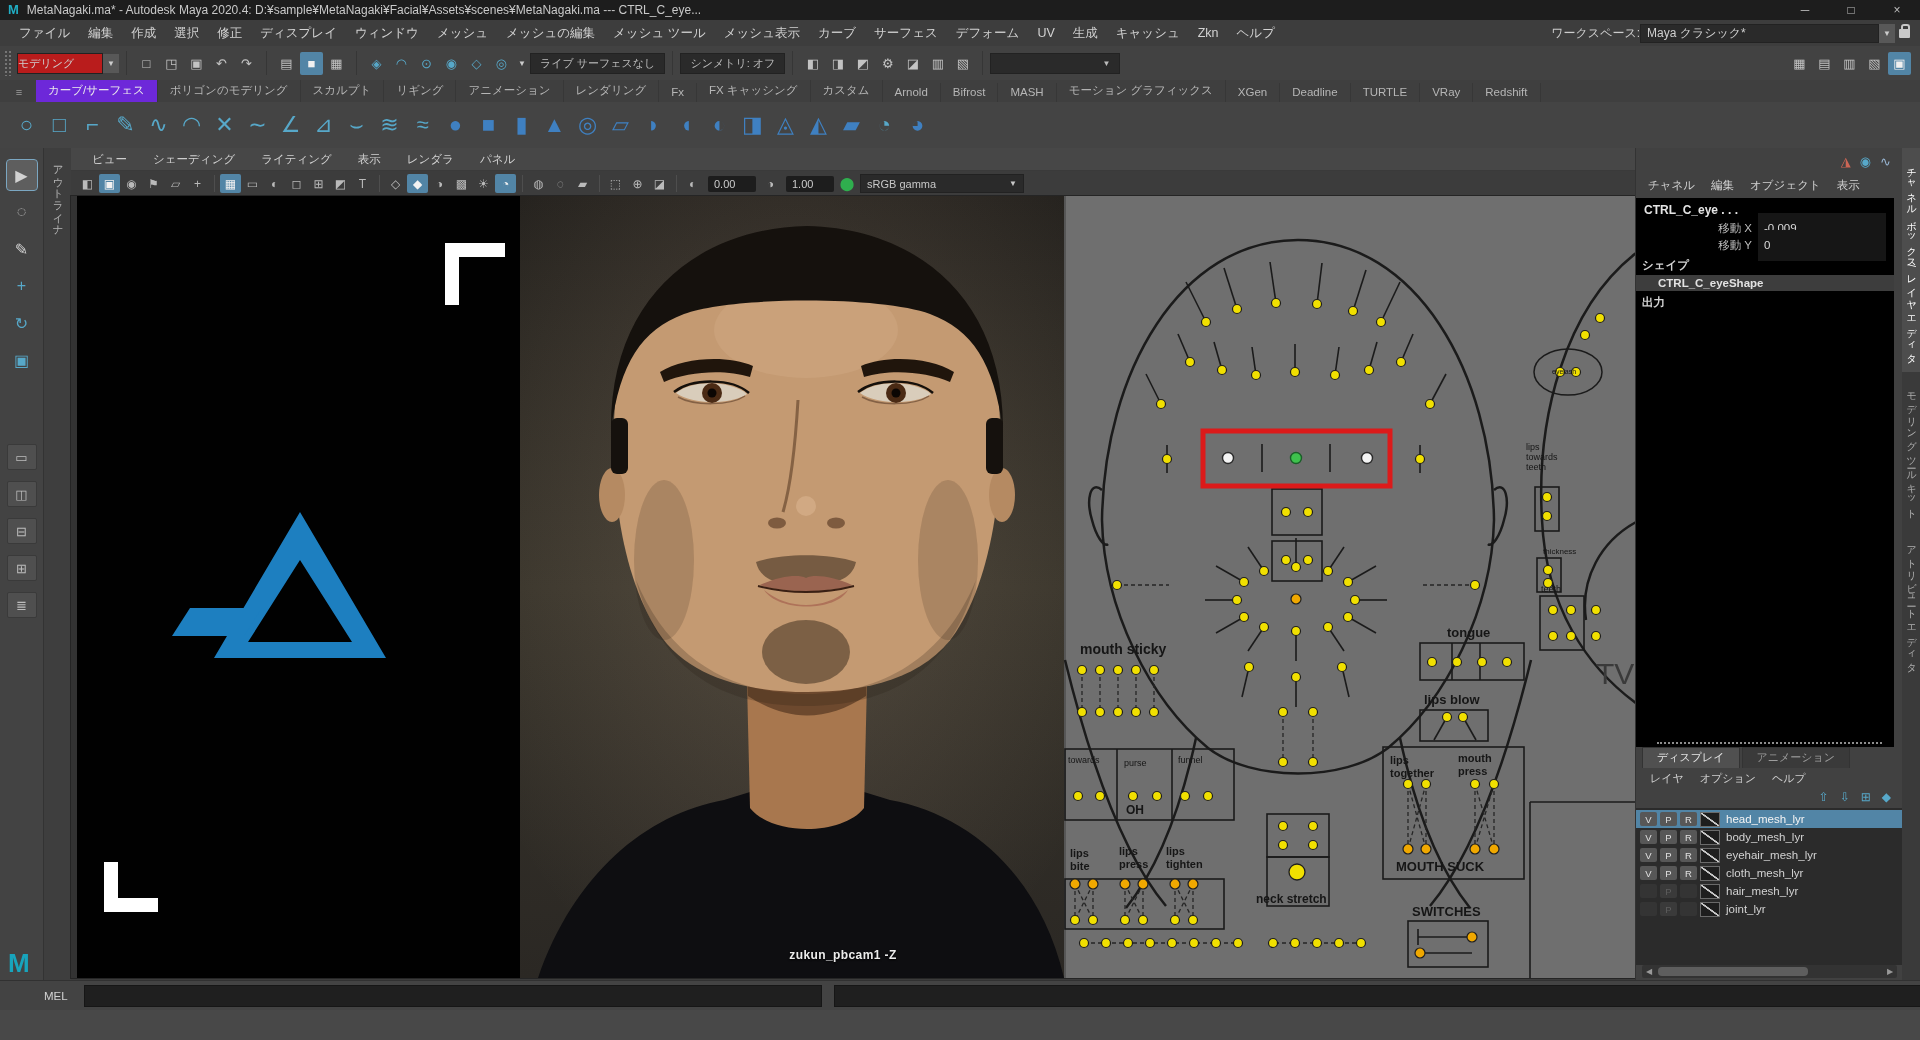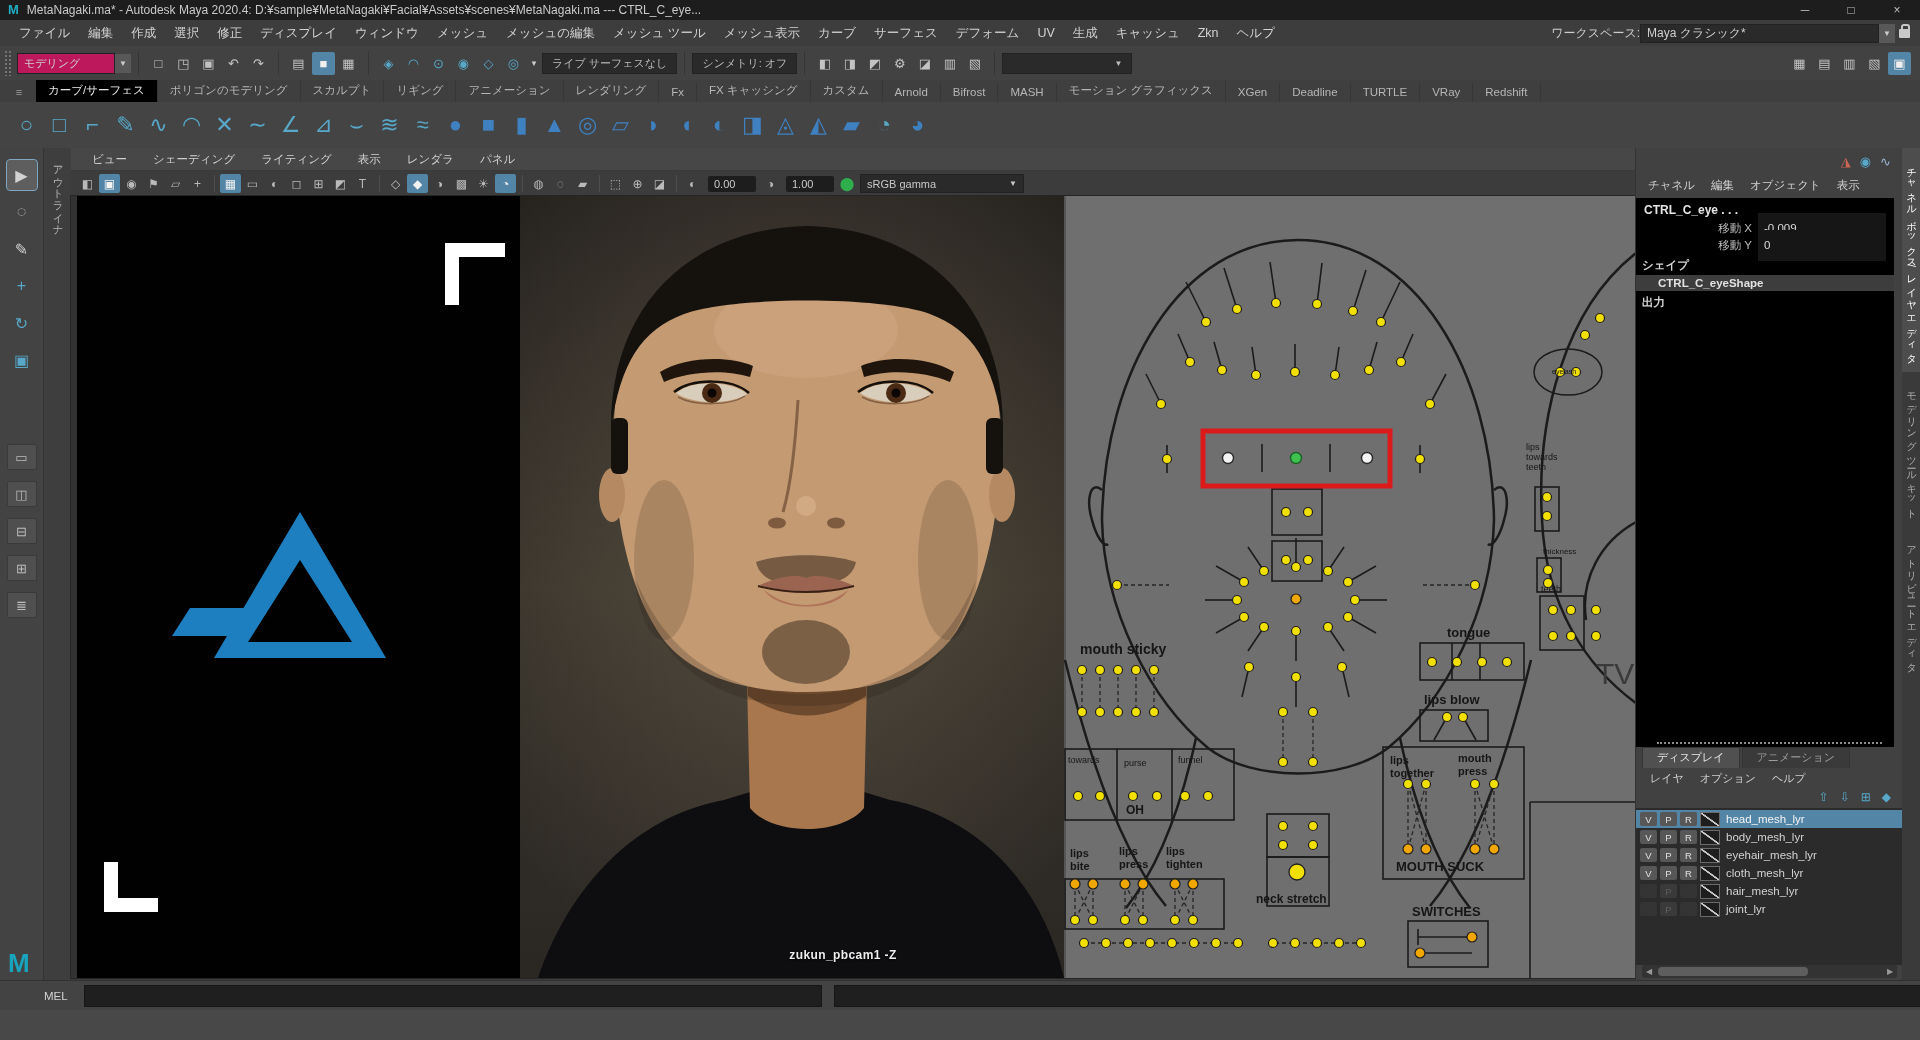--- a/index.html
+++ b/index.html
@@ -18,30 +18,30 @@
   .menu-item{padding:4px 9px;color:#d2d2d2;white-space:nowrap;cursor:default}
   #wsArea{margin-left:auto;display:flex;align-items:center;margin-right:10px;font-size:12px}
   #wsField{width:225px;height:17px;background:#2a2a2a;border:1px solid #222;padding:0 6px;display:flex;align-items:center;color:#cfcfcf}
   .dd-arrow{width:16px;height:19px;background:#585858;display:flex;align-items:center;justify-content:center;font-size:8px;color:#ccc}
   .lock{width:11px;height:9px;background:#c9c9c9;border-radius:1px;position:relative;margin-left:4px}
   .lock:before{content:"";position:absolute;left:2px;top:-5px;width:5px;height:5px;border:2px solid #c9c9c9;border-bottom:none;border-radius:3px 3px 0 0}
   
   #statusline{left:0;top:46px;width:1920px;height:34px;background:#424242;display:flex;align-items:center;font-size:11px;border-bottom:1px solid #343434}
   .grip{width:9px;height:26px;margin:0 4px;background-image:radial-gradient(#757575 1px,transparent 1.3px);background-size:4px 4px}
   .vsep{width:1px;height:24px;background:#363636;margin:0 7px}
-  .mode-select{width:84px;height:19px;background:#be185d;border:1px solid #222;padding:0 6px;display:flex;align-items:center;color:#cfcfcf}
+  .mode-select{width:84px;height:19px;background:#b91c1c;border:1px solid #222;padding:0 0;display:flex;align-items:center;color:#cfcfcf}
   .sicon{min-width:23px;height:23px;display:flex;align-items:center;justify-content:center;font-size:13px;color:#c3c3c3;border-radius:2px;margin:0 1px}
   .sicon.teal{color:#57a8c9}
   .sicon.hl{background:#5285a6;color:#f0f0f0}
   .field{height:19px;background:#2a2a2a;border:1px solid #222;display:flex;align-items:center;padding:0 9px;color:#bcbcbc;white-space:nowrap}
   
   #shelfTabsBar{left:0;top:80px;width:1920px;height:22px;background:#3f3f3f;display:flex;align-items:flex-end;font-size:11.5px}
   .shelf-menu-btn{width:18px;height:16px;margin:0 8px 2px 10px;color:#9f9f9f;font-size:11px;display:flex;align-items:center;justify-content:center}
   .stab{padding:3px 12px 4px;color:#b6b6b6;border-right:1px solid #373737;white-space:nowrap}
-  .stab.active{background:#000000;color:#ebebeb}
+  .stab.active{background:#6d28d9;color:#ebebeb}
   #shelfIcons{left:0;top:102px;width:1920px;height:46px;background:#444;display:flex;align-items:center;padding-left:10px;border-bottom:1px solid #333}
   .shicon{width:33px;height:40px;display:flex;align-items:center;justify-content:center;font-size:22px}
   .shicon.t{color:#57a8c9}.shicon.b{color:#3f80c1}
   
   #toolbox{left:0;top:148px;width:44px;height:832px;background:#434343;border-right:1px solid #333;display:flex;flex-direction:column;align-items:center;padding-top:12px;box-sizing:border-box}
   .tool{width:30px;height:30px;margin-bottom:7px;display:flex;align-items:center;justify-content:center;font-size:16px;color:#d2d2d2;border-radius:3px}
   .tool.hl{background:#5e5e5e;outline:1px solid #7ba7c2}
   .tool.teal{color:#57a8c9}
   #layouts{margin-top:62px;display:flex;flex-direction:column;gap:11px}
   .layout{width:28px;height:24px;background:#4f4f4f;border:1px solid #3a3a3a;color:#bdbdbd;font-size:13px;display:flex;align-items:center;justify-content:center;border-radius:2px}

